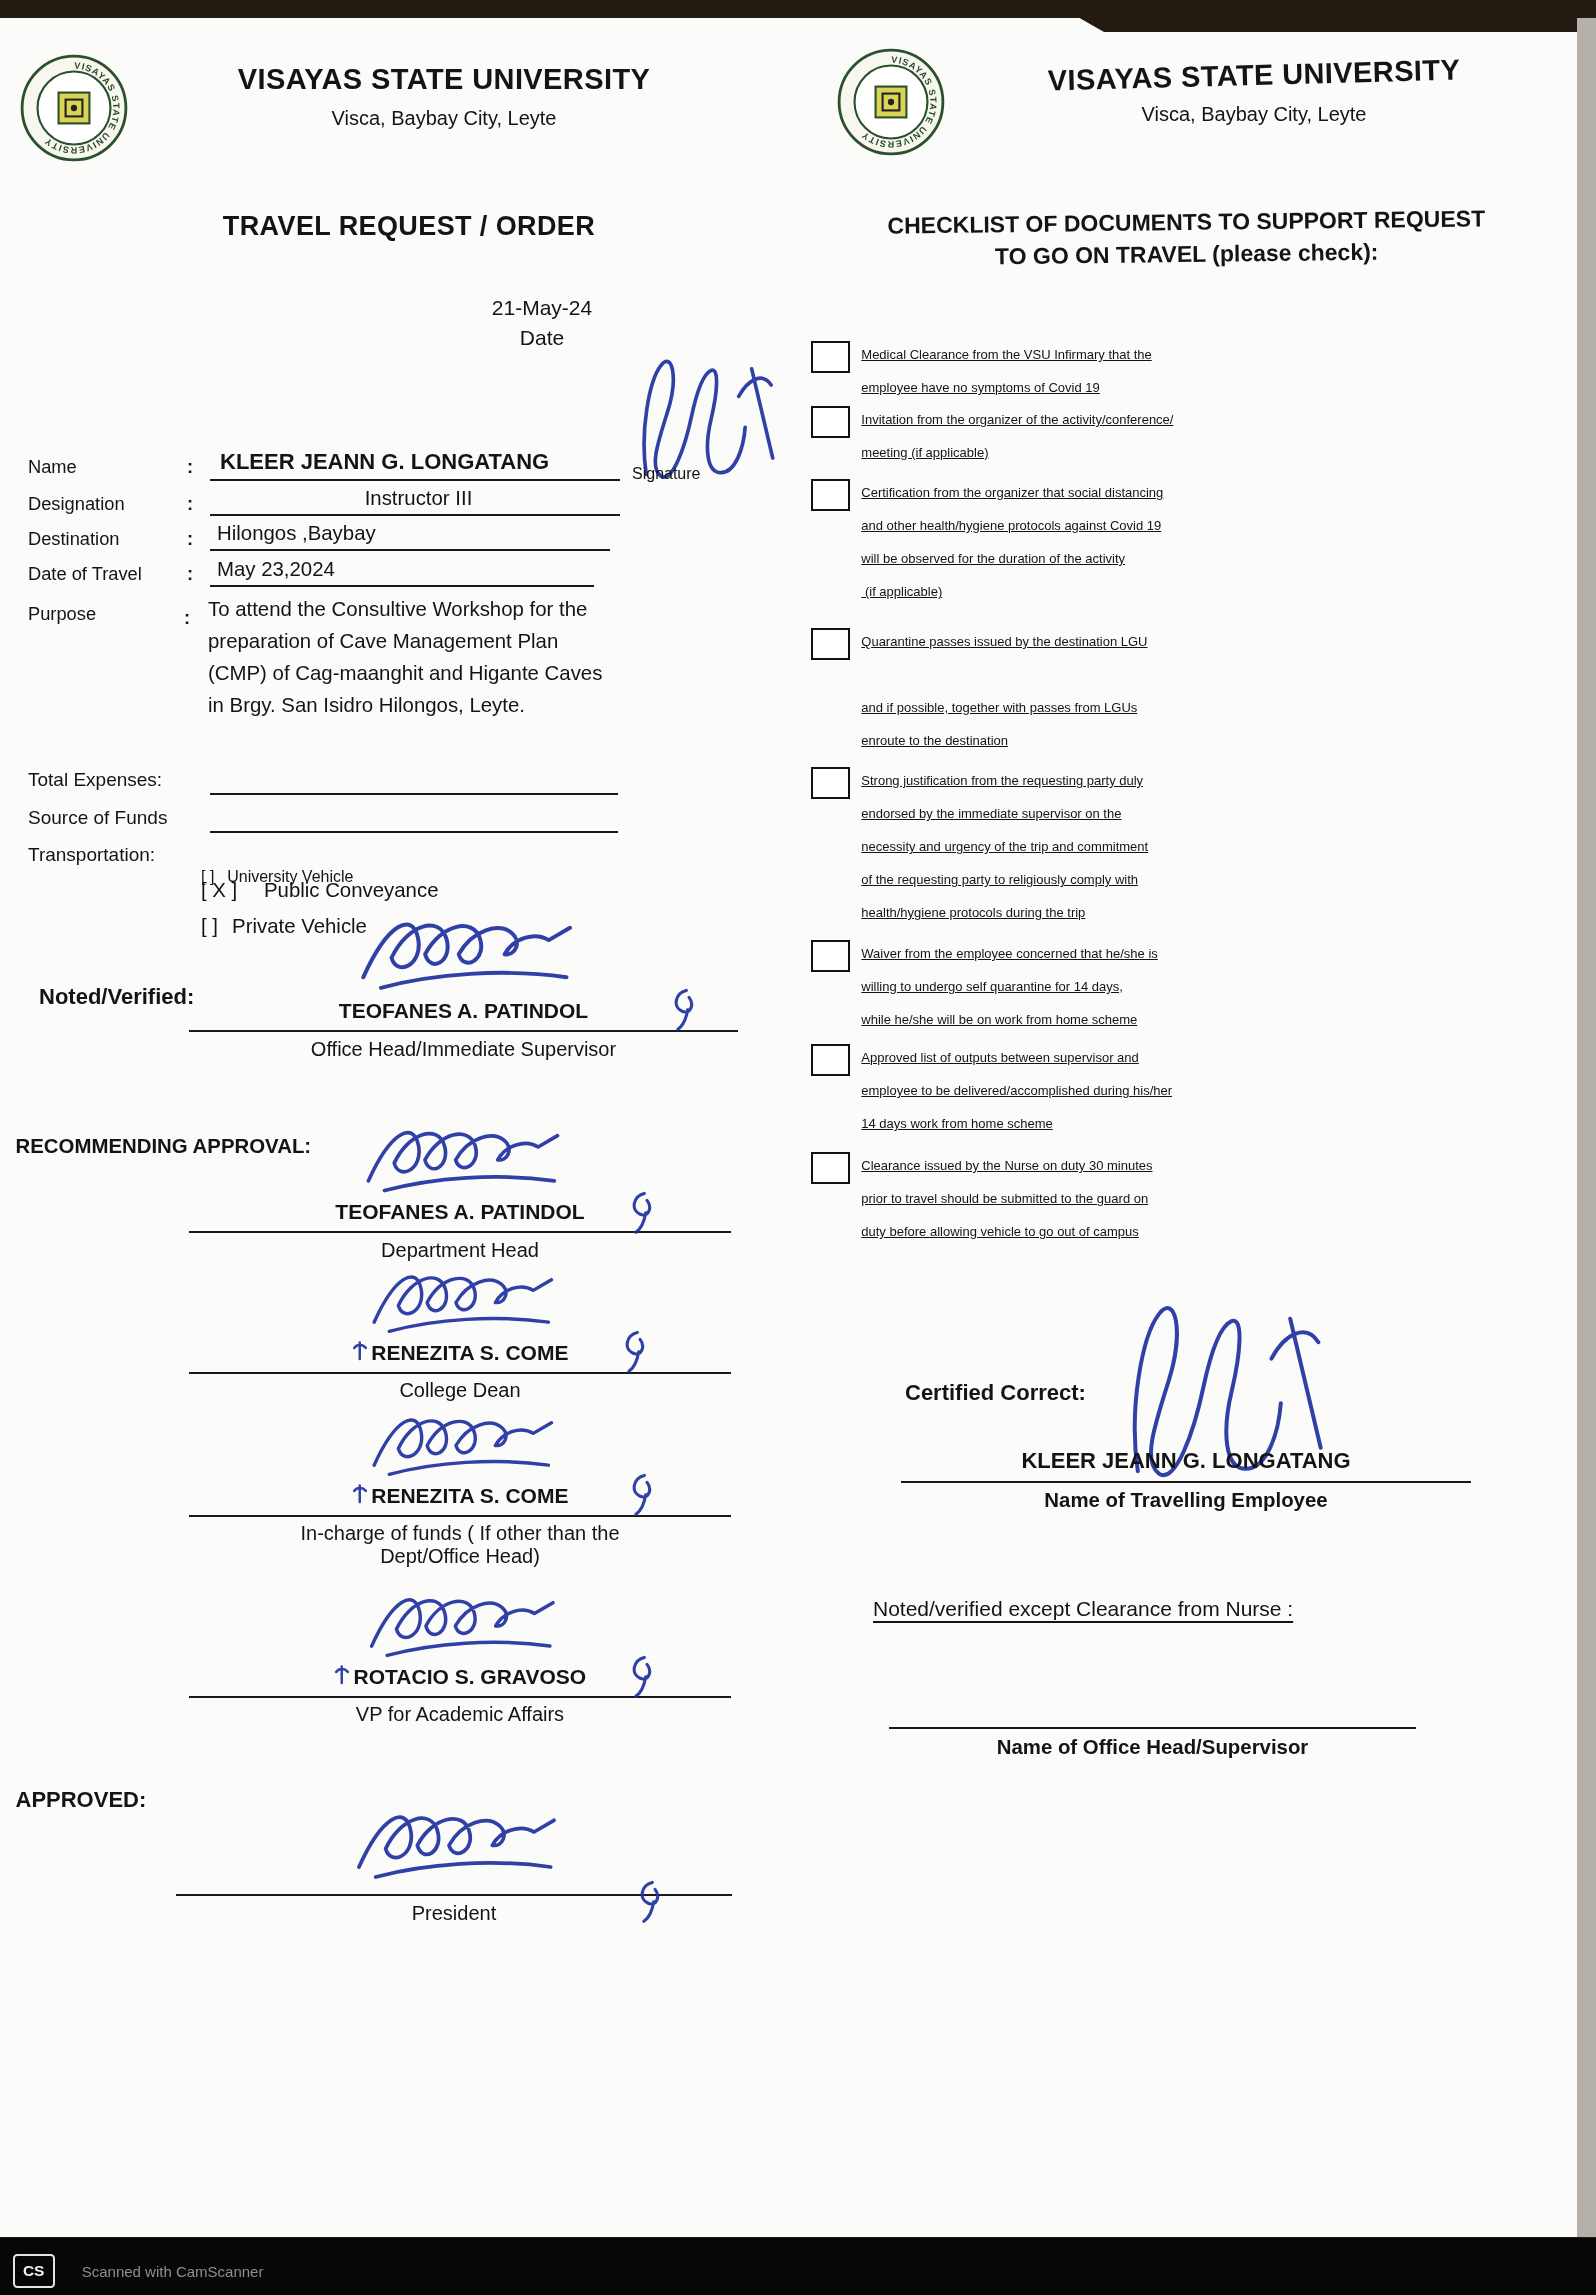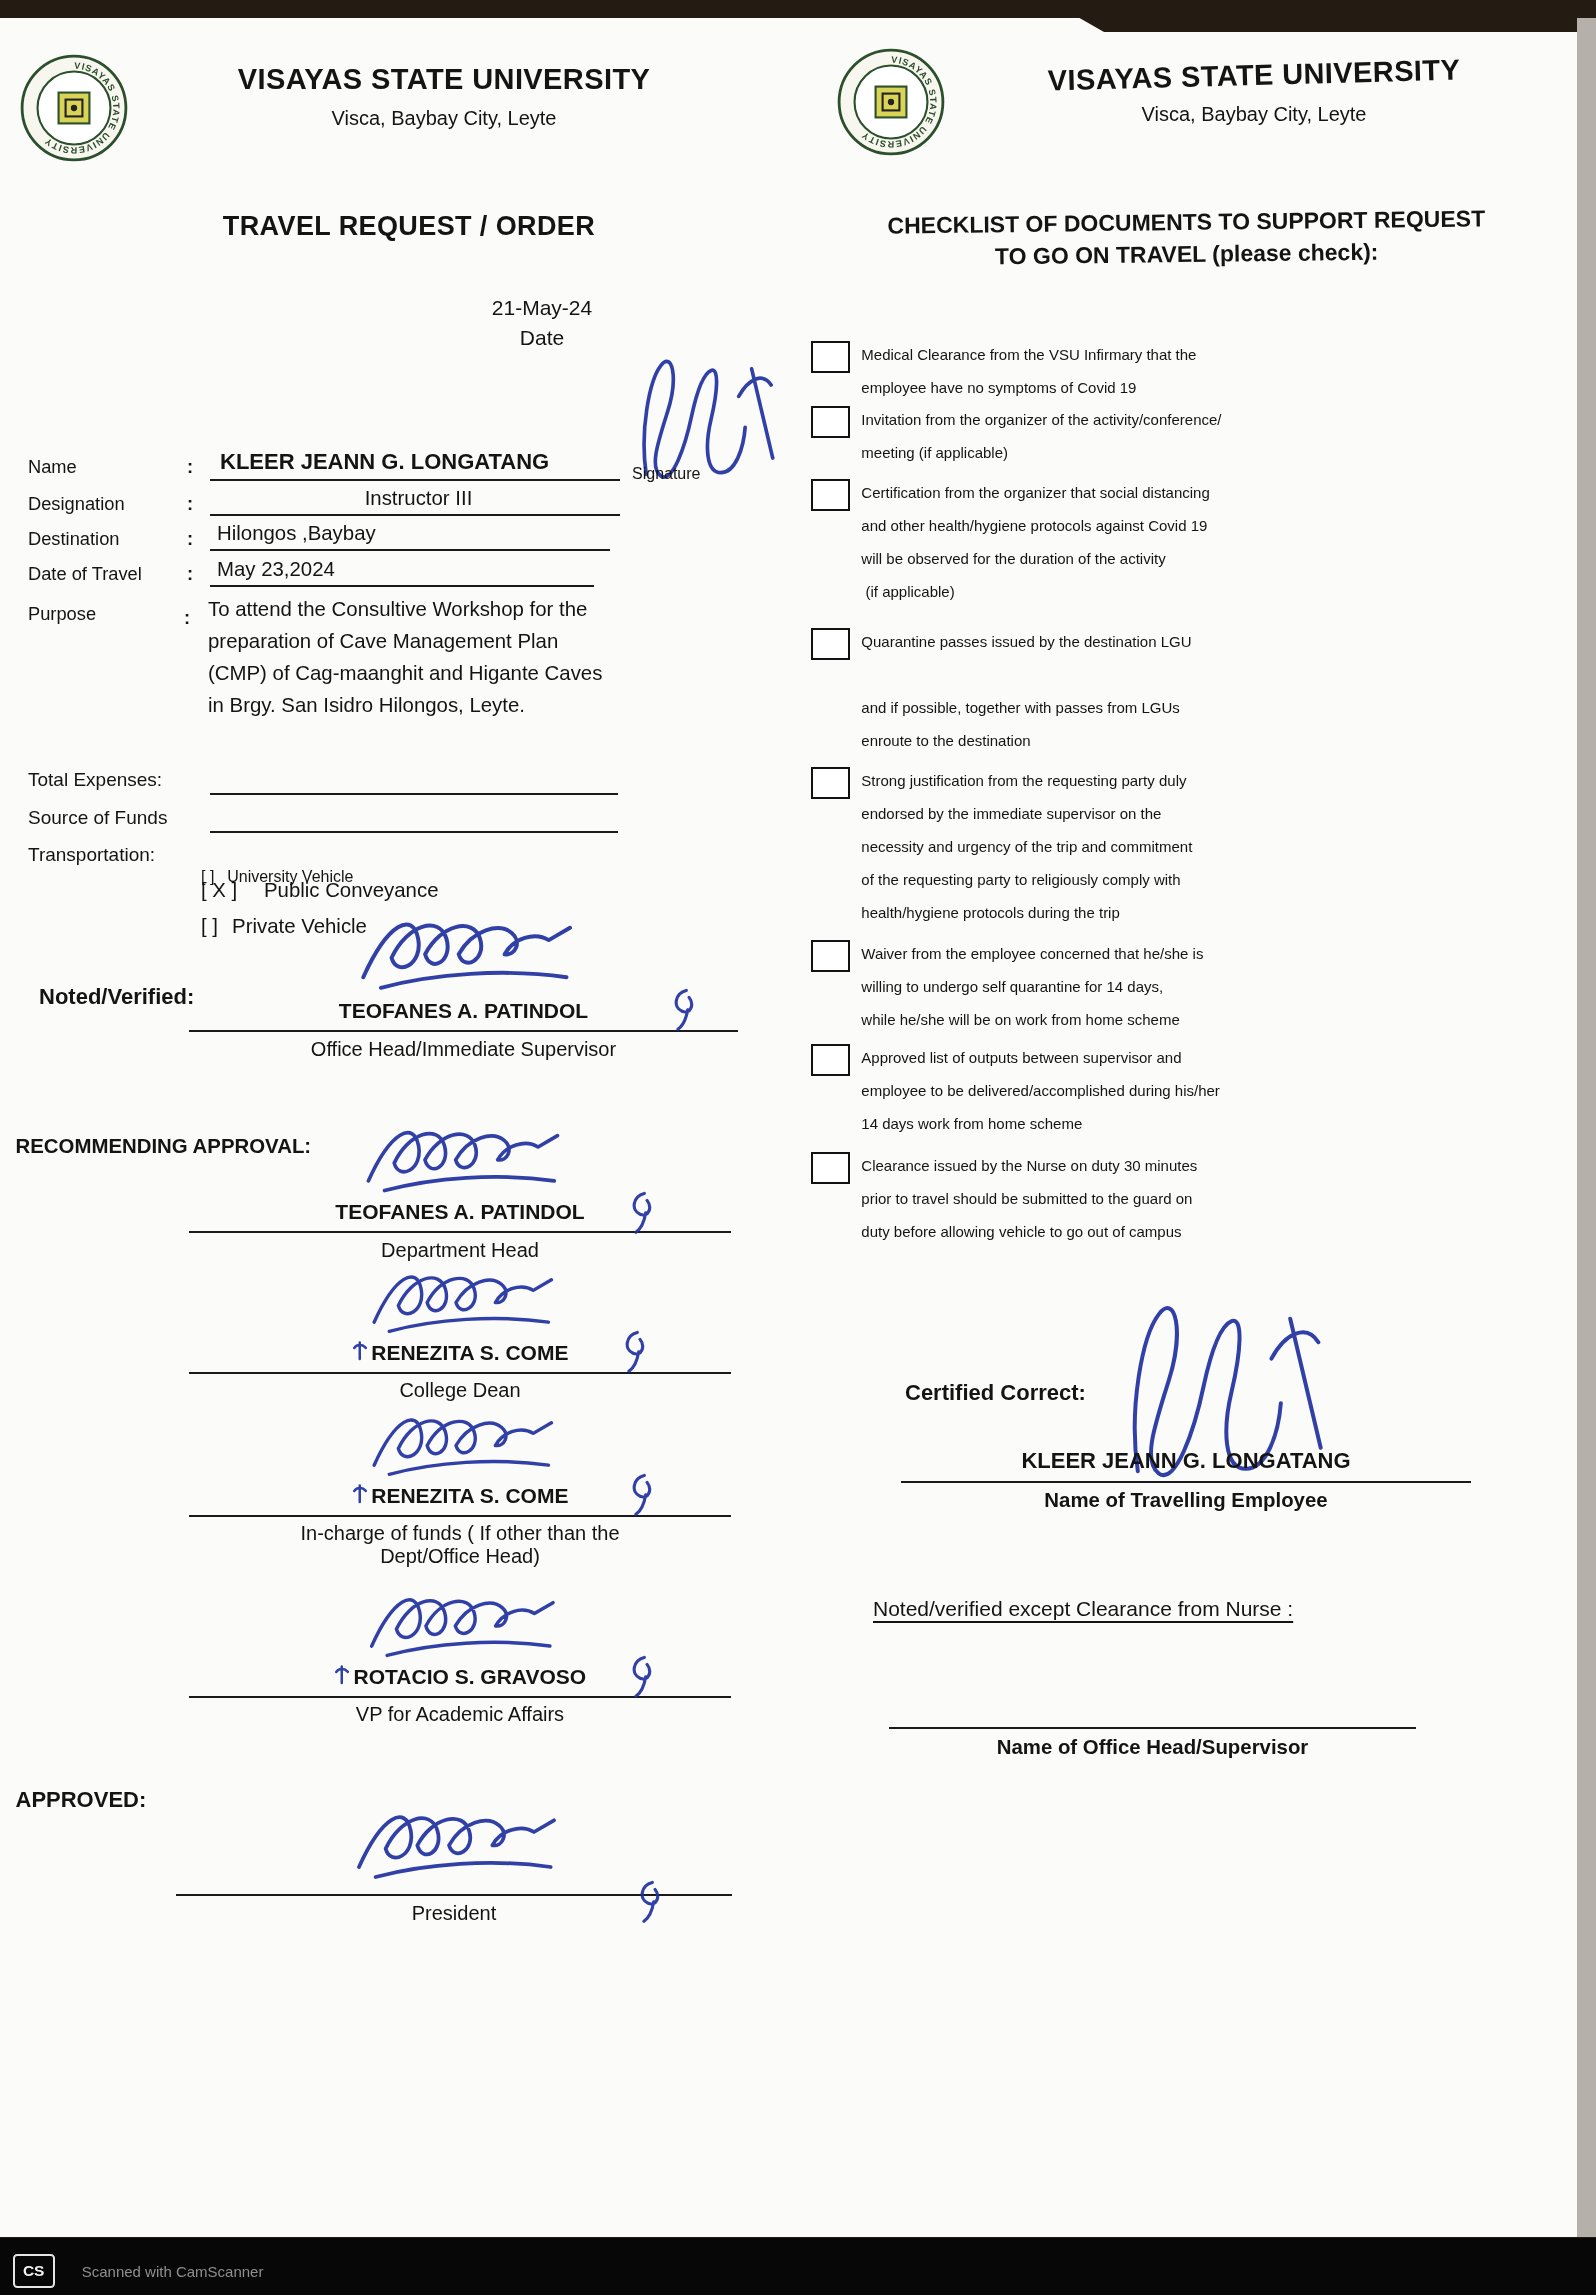--- a/index.html
+++ b/index.html
@@ -39,21 +39,21 @@
   .sigblock { position:absolute; text-align:center; }
   .sigblock svg.main { display:block; margin:0 auto -10px auto; }
   .sig-name { font-size:21px; font-weight:bold; }
   .sig-title { font-size:20px; margin-top:5.6px; }
   .sig-line { border-top:2.1px solid #1a1a1a; margin-top:7px; }
   .pen-tick { vertical-align:-2.8px; margin-right:4.2px; }
   .pen-curl { position:absolute; }
 
   .check-item { position:absolute; display:flex; align-items:flex-start; width:746px; }
   .cbox { width:35px; height:28px; border:2.8px solid #121212; margin-right:11.3px; margin-top:2.8px; flex:none; background:#fff; }
-  .ctext { font-size:15px; line-height:33px; white-space:pre-line; }
+  .ctext { font-size:13px; line-height:33px; white-space:pre-line;text-decoration:underline; }
 
   .checklist-title { font-size:23px; font-weight:bold; line-height:32px; }
 
   .noted-except { font-size:21px; text-decoration:underline; text-underline-offset:5px; text-decoration-thickness:2.1px; }
 
   .footer-bar { position:absolute; left:0; top:2238px; width:1597px; height:66px;
     background:#070707; display:flex; align-items:center; gap:27px;
     padding-left:12.7px; box-sizing:border-box; }
   .cs-badge { width:38px; height:30px; border:2.1px solid #e5e5e5; border-radius:4.2px;
     color:#f2f2f2; font-weight:bold; font-size:15.5px;

